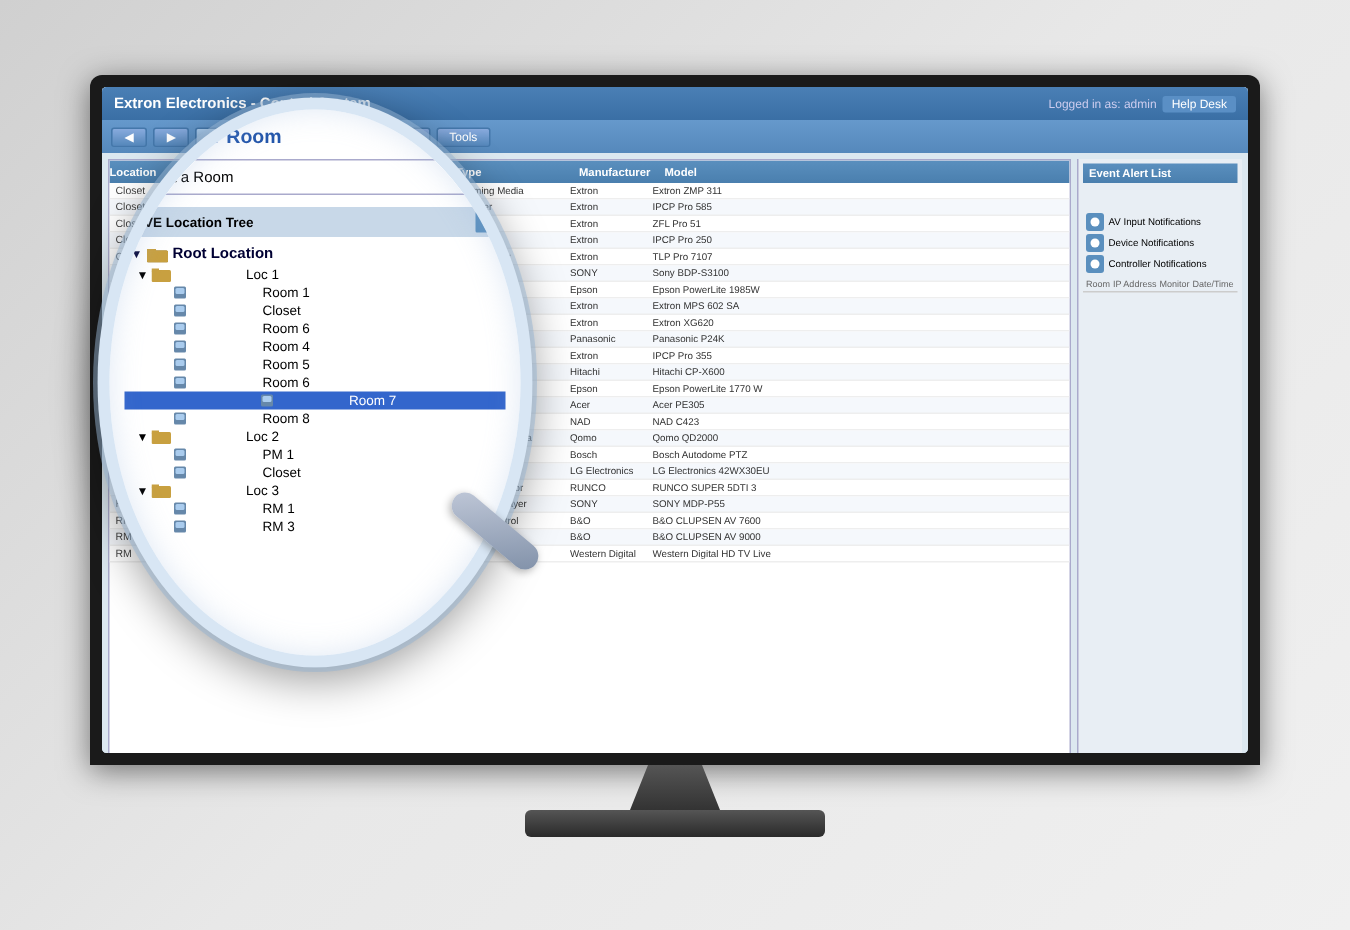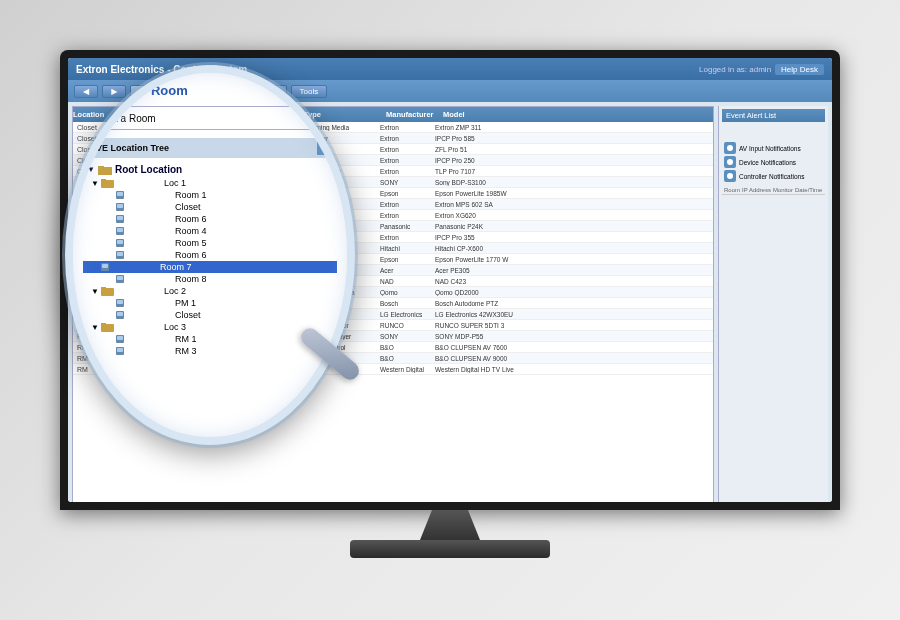--- a/index.html
+++ b/index.html
@@ -157,21 +157,21 @@
       margin: 4px 4px 4px 0;
       font-size: 7px;
       padding: 3px;
     }
 
     .right-panel-title {
       background: linear-gradient(180deg, #5a8fbe 0%, #4a7fae 100%);
       color: white;
       padding: 2px 4px;
       font-size: 7.5px;
-      font-weight: normal;
+      font-weight: bold;
       margin-bottom: 19px;
     }
 
     .alert-item {
       display: flex;
       align-items: center;
       gap: 3px;
       padding: 1px 2px;
       font-size: 6.5px;
     }
@@ -305,20 +305,21 @@
       align-items: center;
       padding: 1px 0;
       font-size: 9px;
       cursor: pointer;
     }
 
     .tree-item.selected {
       background: #3366cc;
       color: white;
       padding-left: 7px;
+      justify-content: center;
     }
 
     .tree-indent-1 { padding-left: 8px; }
     .tree-indent-2 { padding-left: 22px; }
 
     .folder-svg {
       width: 14px;
       height: 11px;
     }
 

